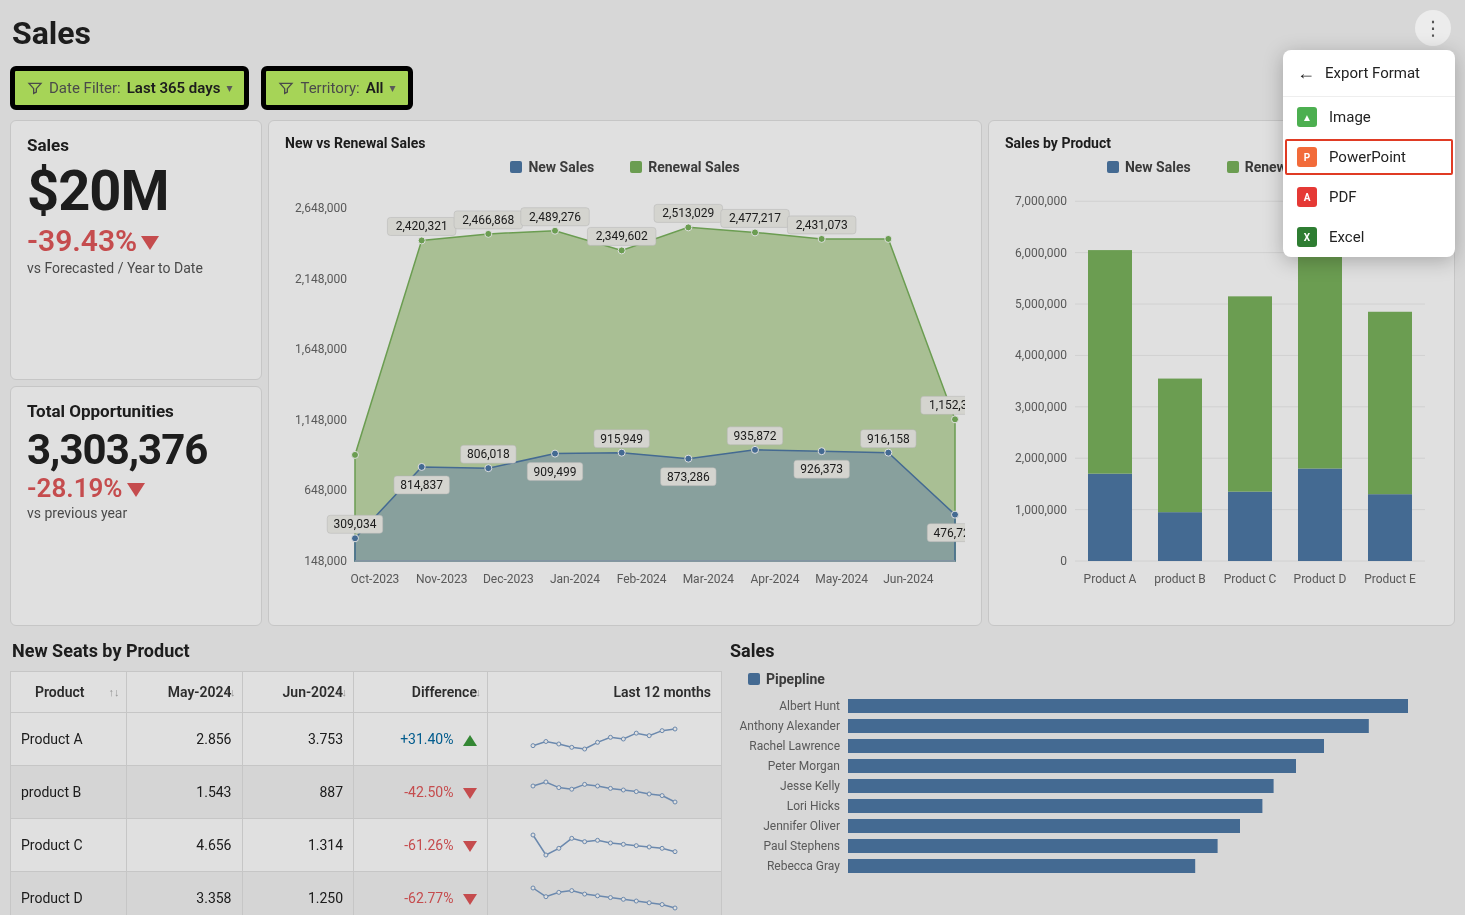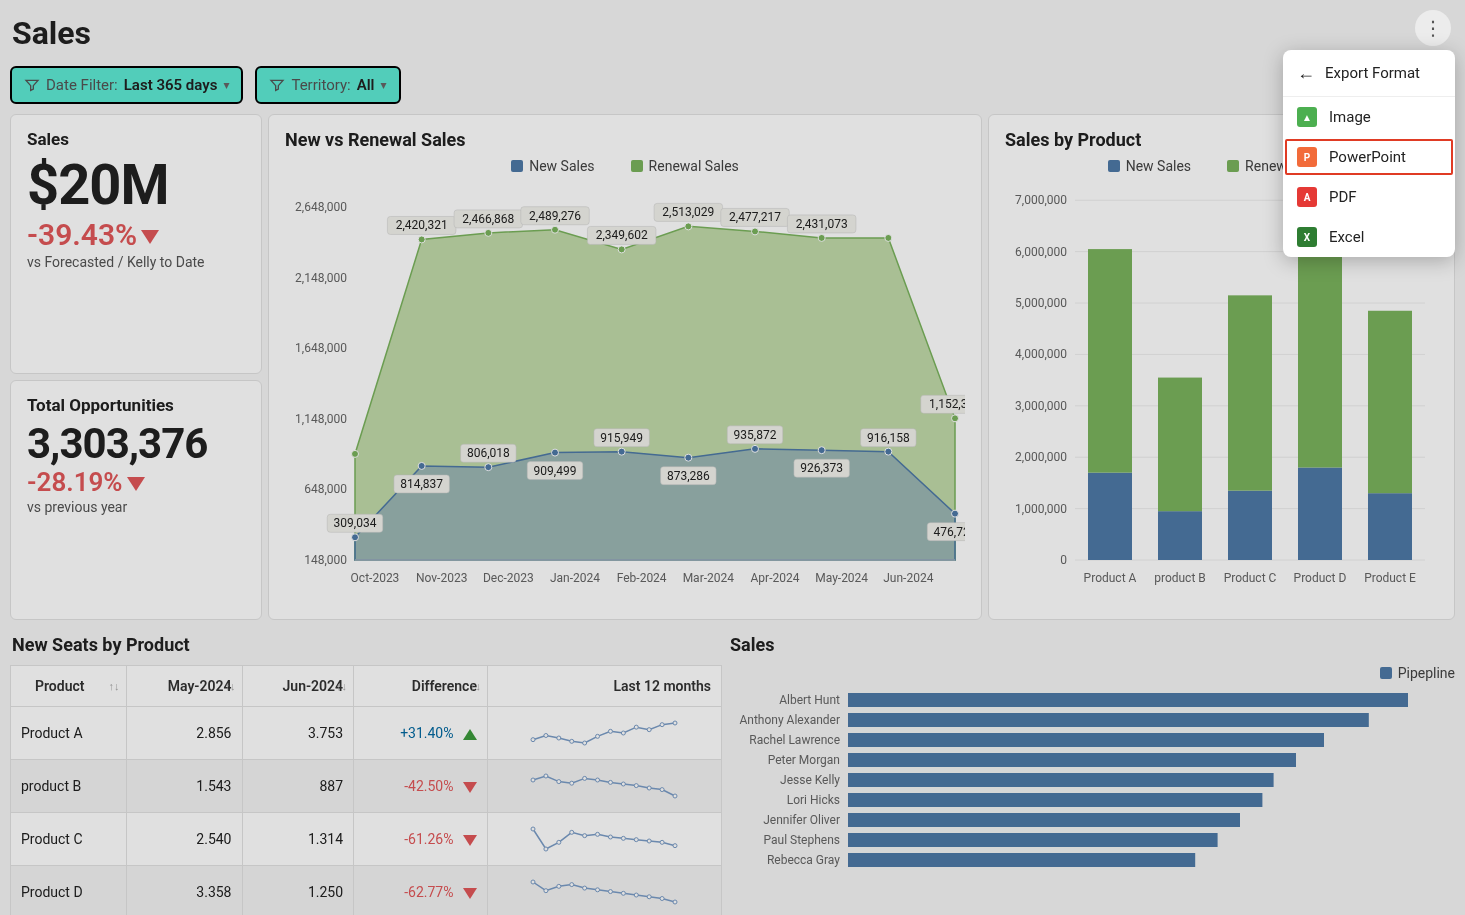--- a/index.html
+++ b/index.html
@@ -1,37 +1,37 @@
 <!DOCTYPE html>
 <html><head>
 <meta charset="utf-8">
 <style>
   * { box-sizing: border-box; margin: 0; padding: 0; }
   html, body { width: 1465px; height: 915px; font-family: -apple-system, BlinkMacSystemFont, "Segoe UI", Roboto, Arial, sans-serif; background: #f5f5f5; color: #222; overflow: hidden; }
   .overlay { position:absolute; inset:0; background: rgba(0,0,0,0.12); pointer-events:none; z-index:5; }
   .page { position:relative; padding: 6px 10px; }
   h1.page-title { font-size: 32px; font-weight: 700; margin: 8px 0 14px 2px; }
   .filters { display:flex; gap:12px; margin-bottom:10px; }
-  .filter-pill { background:#5eead4; border:2px solid #000000; border-radius:6px; padding:8px 12px; display:flex; align-items:center; gap:6px; font-size:15px; cursor:pointer; }
+  .filter-pill { background:#bef264; border:5px solid #000000; border-radius:6px; padding:8px 12px; display:flex; align-items:center; gap:6px; font-size:15px; cursor:pointer; }
   .filter-pill .label { color:#555; }
   .filter-pill .val { font-weight:600; }
   .chev { font-size:12px; color:#666; }
   .grid { display:grid; grid-template-columns: 252px 714px 1fr; grid-template-rows: 260px 240px; gap:6px; }
   .card { background:#fff; border:1px solid #e2e2e2; border-radius:6px; padding:14px 16px; position:relative; }
   .card.kpi { grid-column:1; }
   .card.kpi .title { font-size:17px; font-weight:700; margin-bottom:6px; }
   .kpi .bignum { font-size:52px; font-weight:700; letter-spacing:-1px; line-height:1.1; }
   .kpi.sales .bignum { font-size:56px; }
   .kpi .delta { font-size:30px; font-weight:600; color:#e15759; }
   .kpi .sub { font-size:14px; color:#555; margin-top:2px; }
   .tri-down { display:inline-block; width:0; height:0; border-left:9px solid transparent; border-right:9px solid transparent; border-top:14px solid #e15759; margin-left:4px; vertical-align:middle;}
   .card.line { grid-column:2; grid-row:1 / span 2; }
   .card.bar  { grid-column:3; grid-row:1 / span 2; }
-  .card .title { font-size:18px; font-weight:700; margin-bottom:8px; }
-  .legend { display:flex; gap:36px; font-size:14px; justify-content:center; margin-bottom:6px;}
+  .card .title { font-size:14px; font-weight:700; margin-bottom:8px; }
+  .legend { display:flex; gap:36px; font-size:14px; justify-content:center; margin-bottom:6px;font-weight:bold;}
   .legend .item { display:flex; align-items:center; gap:6px; color:#444;}
   .swatch { width:12px; height:12px; border-radius:2px; }
   .sw-blue { background:#4e79a7; }
   .sw-green { background:#7ab35d; }
   svg text { font-family: inherit; }
   .row2 { display:grid; grid-template-columns: 712px 1fr; gap:6px; margin-top:6px; }
   .section-title { font-size:18px; font-weight:700; margin:8px 0 10px 2px; }
   table.seats { width:100%; border-collapse:collapse; font-size:14px; }
   table.seats th, table.seats td { border:1px solid #e2e2e2; padding:12px 10px; text-align:right; background:#fff;}
   table.seats th:first-child, table.seats td:first-child { text-align:left; }
@@ -84,21 +84,21 @@
       <span class="chev">▾</span>
     </div>
   </div>
 
   <div class="grid">
 
     <div class="card kpi sales">
       <div class="title">Sales</div>
       <div class="bignum">$20M</div>
       <div class="delta"><span>-39.43%</span><span class="tri-down"></span></div>
-      <div class="sub">vs Forecasted / Kelly to Date</div>
+      <div class="sub">vs Forecasted / Year to Date</div>
     </div>
 
     <div class="card line">
       <div class="title">New vs Renewal Sales</div>
       <div class="legend">
         <div class="item">
             <span class="swatch sw-blue"></span>
             <span>New Sales</span>
           </div>
         <div class="item">
@@ -294,21 +294,21 @@
                   <circle cx="94.36363636363636" cy="12" r="2" fill="#fff" stroke="#7a9cc6"></circle>
                   <circle cx="107.27272727272728" cy="13.6" r="2" fill="#fff" stroke="#7a9cc6"></circle>
                   <circle cx="120.18181818181819" cy="16" r="2" fill="#fff" stroke="#7a9cc6"></circle>
                   <circle cx="133.0909090909091" cy="17.6" r="2" fill="#fff" stroke="#7a9cc6"></circle>
                   <circle cx="146" cy="24" r="2" fill="#fff" stroke="#7a9cc6"></circle>
                 </svg>
               </td>
             </tr>
             <tr>
               <td>Product C</td>
-              <td>2.540</td>
+              <td>4.656</td>
               <td>1.314</td>
               <td class="diff-down">-61.26% <span class="tri-sm-down"></span></td>
               <td class="sparkline-cell">
                 <svg width="150" height="28">
                   <polyline points="4,4 16.90909090909091,24 29.81818181818182,17.333333333333336 42.72727272727273,7.333333333333332 55.63636363636364,10.666666666666668 68.54545454545455,9.333333333333334 81.45454545454545,12 94.36363636363636,13.333333333333334 107.27272727272728,14.666666666666666 120.18181818181819,16 133.0909090909091,17.333333333333336 146,20.666666666666668" fill="none" stroke="#7a9cc6" stroke-width="1.5"></polyline>
                   <circle cx="4" cy="4" r="2" fill="#fff" stroke="#7a9cc6"></circle>
                   <circle cx="16.90909090909091" cy="24" r="2" fill="#fff" stroke="#7a9cc6"></circle>
                   <circle cx="29.81818181818182" cy="17.333333333333336" r="2" fill="#fff" stroke="#7a9cc6"></circle>
                   <circle cx="42.72727272727273" cy="7.333333333333332" r="2" fill="#fff" stroke="#7a9cc6"></circle>
                   <circle cx="55.63636363636364" cy="10.666666666666668" r="2" fill="#fff" stroke="#7a9cc6"></circle>
@@ -343,21 +343,21 @@
                   <circle cx="133.0909090909091" cy="20.52173913043478" r="2" fill="#fff" stroke="#7a9cc6"></circle>
                   <circle cx="146" cy="24" r="2" fill="#fff" stroke="#7a9cc6"></circle>
                 </svg>
               </td>
             </tr>
           </tbody>
       </table>
     </div>
     <div>
       <div class="section-title">Sales</div>
-      <div class="legend" style="justify-content:flex-end; margin-left:20px;">
+      <div class="legend" style="justify-content:flex-start; margin-left:20px;">
         <div class="item">
             <span class="swatch sw-blue"></span>
             <span>Pipepline</span>
           </div>
       </div>
       <svg id="hbar-chart" width="710" height="210">
           <text x="112" y="17" text-anchor="end" class="axis-label">Albert Hunt</text>
           <rect x="120" y="6" width="560" height="14" fill="#4e79a7"></rect>
           <text x="112" y="37" text-anchor="end" class="axis-label">Anthony Alexander</text>
           <rect x="120" y="26" width="520.8000000000001" height="14" fill="#4e79a7"></rect>

